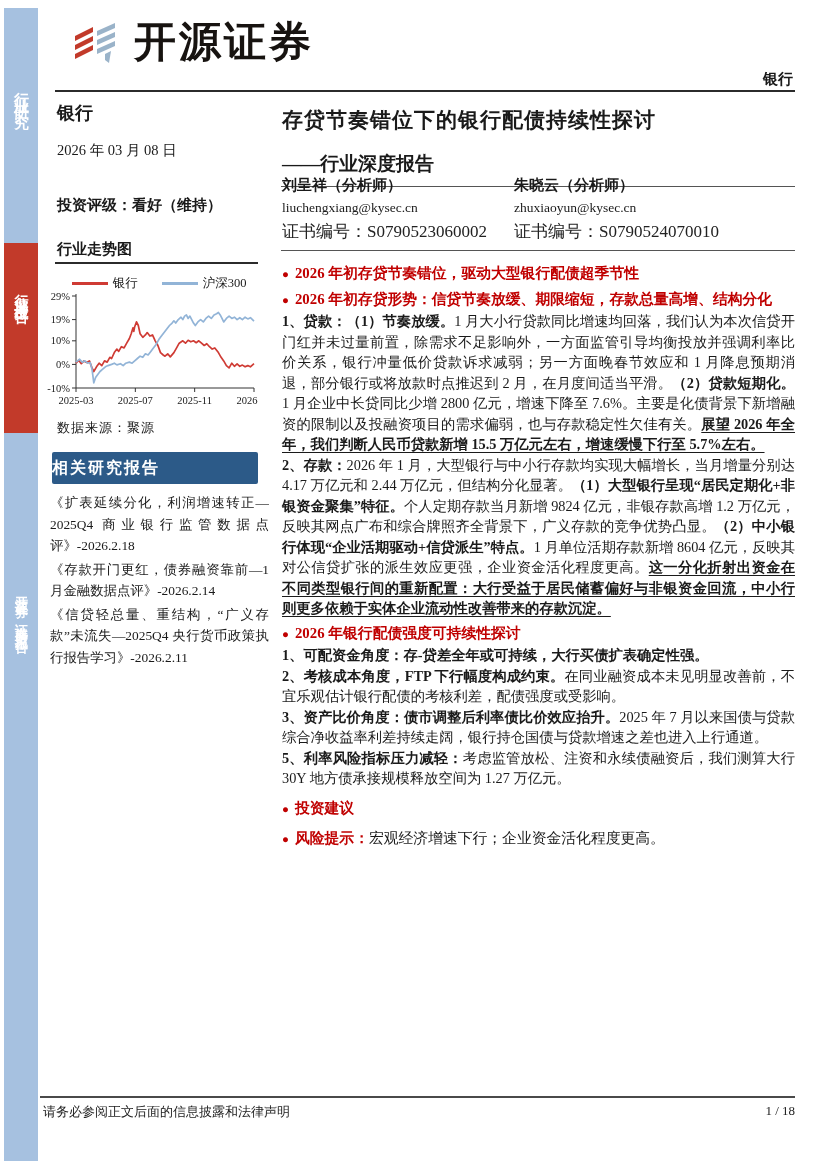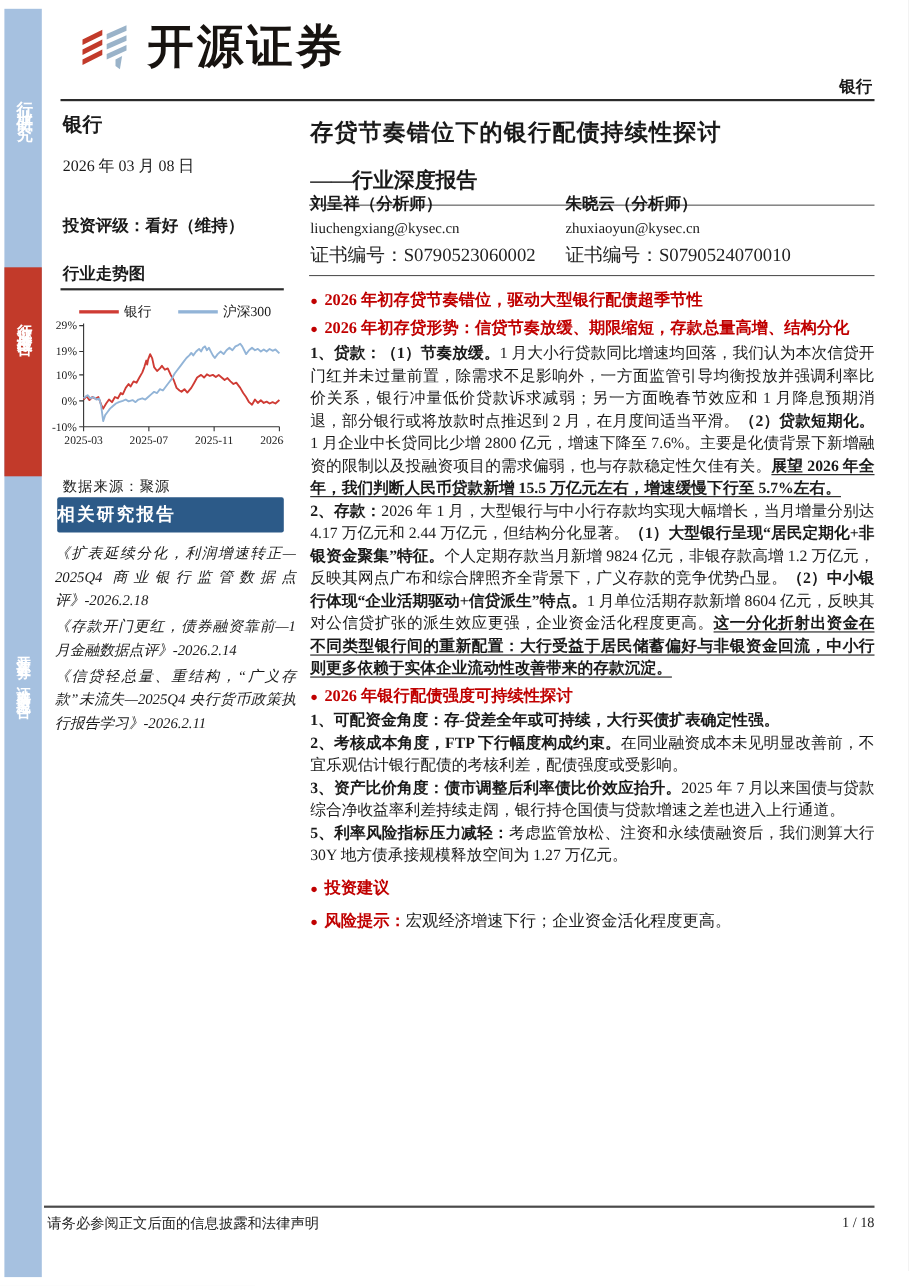--- a/index.html
+++ b/index.html
@@ -35,28 +35,28 @@
   .l-rule { position:absolute; left:55px; top:262px; width:203px; height:2px; background:#2b2b2b; }
 
   .legend { position:absolute; left:52px; top:275px; width:214px; display:flex;
             justify-content:center; gap:24px; font-size:12.5px; }
   .legend-item { display:flex; align-items:center; gap:5px; }
   .legend-swatch { width:36px; height:3px; }
 
   .chart-wrap { position:absolute; left:42px; top:292px; width:216px; height:122px; }
   .chart-wrap svg { font-family:"Liberation Serif","DejaVu Serif",serif; }
 
-  .source { position:absolute; left:57px; top:433px; font-size:13px; letter-spacing:1px; }
+  .source { position:absolute; left:57px; top:419px; font-size:13px; letter-spacing:1px; }
 
   .related-box { position:absolute; left:52px; top:452px; width:206px; height:32px;
                  background:var(--related-box-blue,#2c5a88); border-radius:2px;
                  color:#fff; font-weight:bold; font-size:16px; letter-spacing:2px;
                  display:flex; align-items:center; justify-content:flex-start; }
   .related-list { position:absolute; left:50px; top:492px; width:219px;
-                  font-size:13.4px; line-height:21.5px; text-align:justify;font-style:italic; }
+                  font-size:13.4px; line-height:21.5px; text-align:justify; }
   .related-item { margin-bottom:2px; }
 
   
   .r-title { position:absolute; left:282px; top:106px; width:513px;
              font-size:21px; font-weight:bold; letter-spacing:1px; }
   .r-subtitle { position:absolute; left:282px; top:151px; width:513px; text-align:left;
                 font-size:19px; font-weight:bold; }
   .r-rule1 { position:absolute; left:281px; top:186px; width:514px; height:1px; background:#555; }
   .analysts { position:absolute; left:282px; top:176px; width:513px; display:flex; }
   .analyst { width:232px; }

